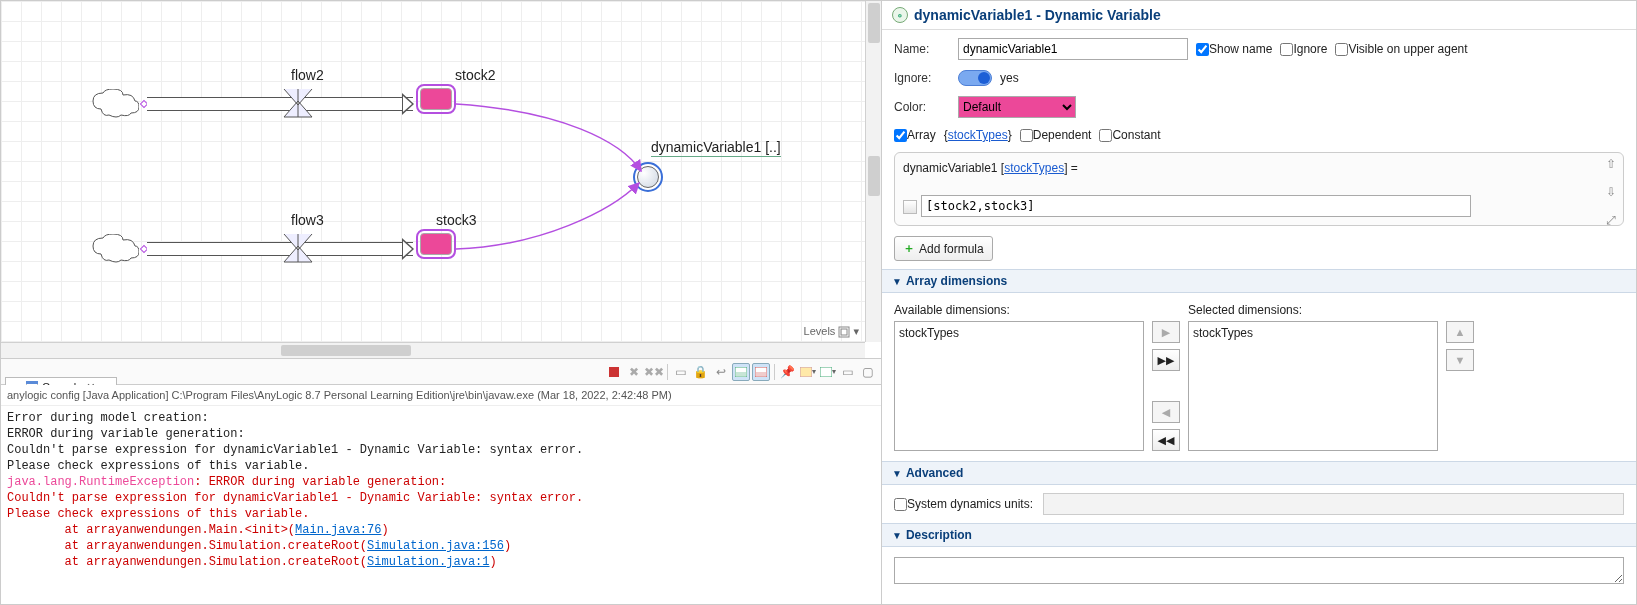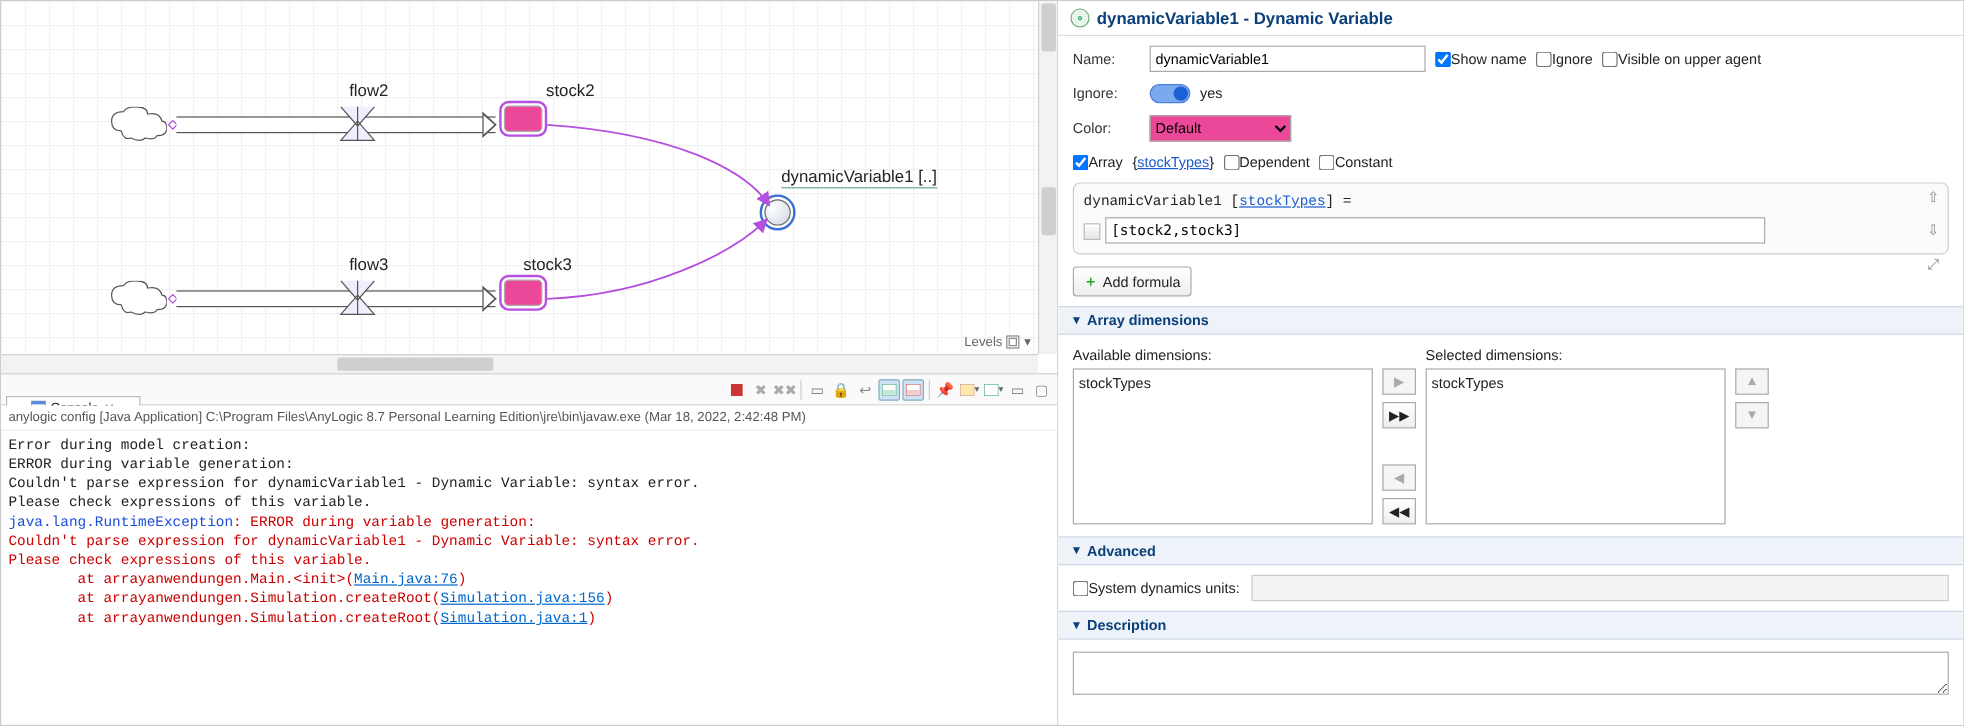--- a/index.html
+++ b/index.html
@@ -2,21 +2,21 @@
 <html><head>
 <meta charset="utf-8">
 <style>
   * { box-sizing: border-box; }
   html, body { margin:0; padding:0; height:100%; font-family: "Segoe UI", Tahoma, Arial, sans-serif; font-size:12px; color:#222; background:#fff; }
   .app { display:flex; width:1637px; height:605px; border:1px solid #ccc; }
   .left-col { width:881px; display:flex; flex-direction:column; border-right:1px solid #ccc; }
   .right-col { flex:1; display:flex; flex-direction:column; background:#fff; overflow:auto; }
 
   
-  .canvas-wrap { height:311px; position:relative; border-bottom:1px solid #ccc; overflow:hidden; }
+  .canvas-wrap { height:358px; position:relative; border-bottom:1px solid #ccc; overflow:hidden; }
   .grid {
     position:absolute; inset:0 16px 16px 0;
     background-image:
       linear-gradient(to right, #eee 1px, transparent 1px),
       linear-gradient(to bottom,#eee 1px, transparent 1px);
     background-size:20px 20px;
   }
   .canvas-vscroll { position:absolute; right:0; top:0; bottom:16px; width:16px; background:#f2f2f2; border-left:1px solid #d0d0d0; }
   .canvas-hscroll { position:absolute; left:0; right:16px; bottom:0; height:16px; background:#f2f2f2; border-top:1px solid #d0d0d0; }
   .hthumb { position:absolute; left:280px; width:130px; top:2px; bottom:2px; background:#cfcfcf; border-radius:2px; }
@@ -49,38 +49,38 @@
   .con-tabs { display:flex; align-items:center; height:26px; border-bottom:1px solid #ccc; padding:0 4px; background:#fafafa; gap:2px; }
   .tab { display:flex; align-items:center; gap:4px; padding:3px 20px; border:1px solid #bbb; border-bottom:none; background:#fff; font-size:11px;margin-top:30px; }
   .tab .x { color:#666; cursor:pointer; }
   .tb-spacer { flex:1; }
   .tbtn { width:18px; height:18px; display:flex; align-items:center; justify-content:center; border-radius:2px; cursor:pointer; }
   .tbtn.on { background:#cfe3f7; border:1px solid #8ab; }
   .subhdr { padding:4px 6px; font-size:11px; color:#555; border-bottom:1px solid #eee; background:#fff; }
   .out { flex:1; overflow:auto; padding:4px 6px; font-family: Consolas, "Courier New", monospace; font-size:12px; line-height:16px; white-space:pre; }
   .out .red { color:#c00; }
   .out .blue { color:#06c; text-decoration:underline; }
-  .out .blueex { color:#1d4ed8;font-family:Liberation Mono, monospace; }
+  .out .blueex { color:#ec4899;font-family:Liberation Mono, monospace; }
 
   
   .phdr { display:flex; align-items:center; gap:6px; padding:6px 10px; font-size:14px; color:#0a3f7a; font-weight:bold; border-bottom:1px solid #ddd; }
   .phdr .ico { width:16px;height:16px; border:1px solid #7a7; border-radius:50%; background:#eaf6ea; display:flex; align-items:center; justify-content:center; font-size:10px; color:#3a7; }
   .pbody { padding:8px 12px; }
   .row { display:flex; align-items:center; gap:8px; margin-bottom:10px; }
   .row .rlabel { width:56px; color:#333; }
   .tinput { height:22px; border:1px solid #aaa; padding:0 4px; font-size:12px; }
   .chk { display:flex; align-items:center; gap:0; }
   .chk input { margin:0; }
   .toggle { width:34px; height:16px; border-radius:8px; background:#7aa9f0; border:1px solid #4d7fd6; position:relative; }
   .toggle .knob { position:absolute; right:1px; top:1px; width:12px; height:12px; border-radius:50%; background:#1d5fd6; }
   .sel { height:22px; border:1px solid #aaa; background:#ec4899; font-size:12px; }
   .linkish { color:#1a5bd0; text-decoration:underline; cursor:pointer; }
 
   .formula-box { border:1px solid #ccc; border-radius:6px; padding:8px 8px 8px 8px; background:#fbfbfb; position:relative; }
-  .formula-head { font-size:12px; margin-bottom:6px;font-family:Liberation Mono, monospace; }
+  .formula-head { font-size:12px; margin-bottom:20px; }
   .formula-input { width:550px; height:22px; border:1px solid #aaa; padding:0 4px; font-family:Consolas,monospace; font-size:12px; background:#fff; }
   .formula-code { display:inline-block; width:14px; height:14px; border:1px solid #bbb; background:linear-gradient(#fff,#e5e5e5); margin-right:4px; vertical-align:middle; }
   .sidebtns { position:absolute; right:4px; top:4px; display:flex; flex-direction:column; gap:12px; }
   .sidebtns .sb { width:16px; height:16px; color:#888; text-align:center; font-size:12px; cursor:pointer; }
   .addf { margin-top:10px; display:inline-flex; align-items:center; gap:4px; padding:3px 8px; border:1px solid #aaa; border-radius:3px; background:linear-gradient(#fff,#eee); cursor:pointer; }
 
   .section-head { background:#eef3f9; color:#0a3f7a; font-weight:bold; padding:4px 10px; border-top:1px solid #ccd8e6; border-bottom:1px solid #ccd8e6; display:flex; align-items:center; gap:4px; }
   .section-head .tri { font-size:10px; }
   .dim-row { display:flex; gap:8px; padding:10px 12px; }
   .dim-col-label { font-size:12px; margin-bottom:4px; }

